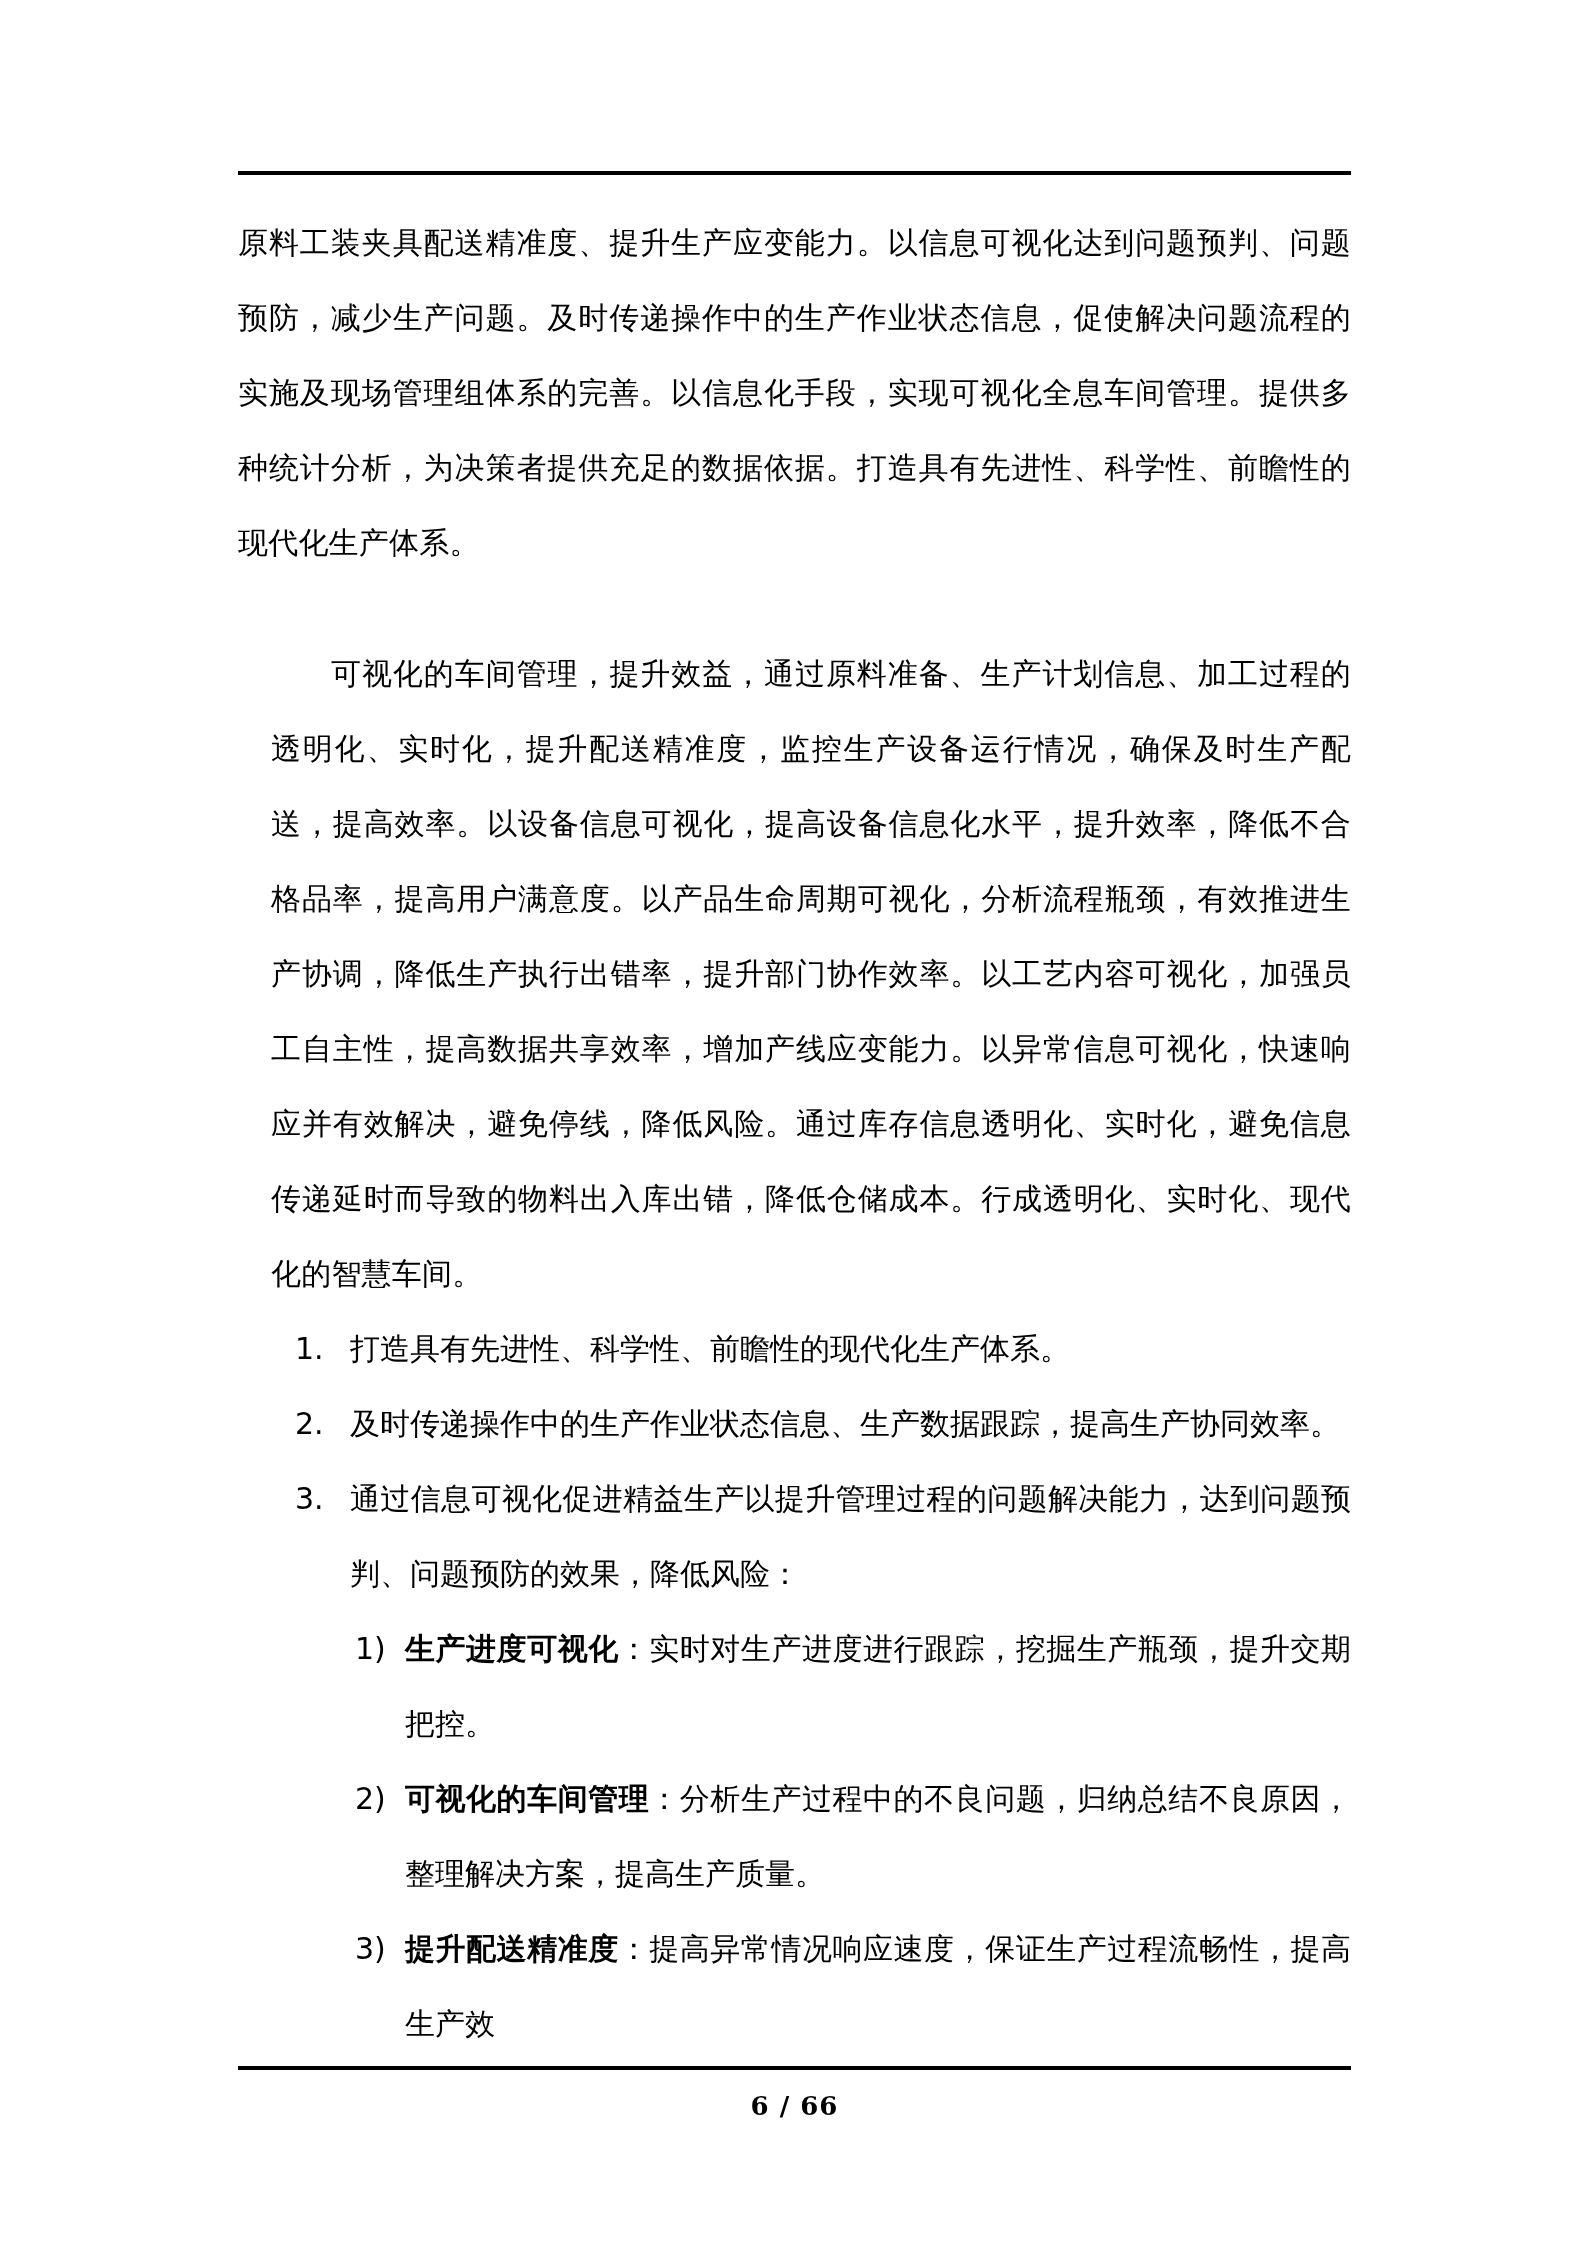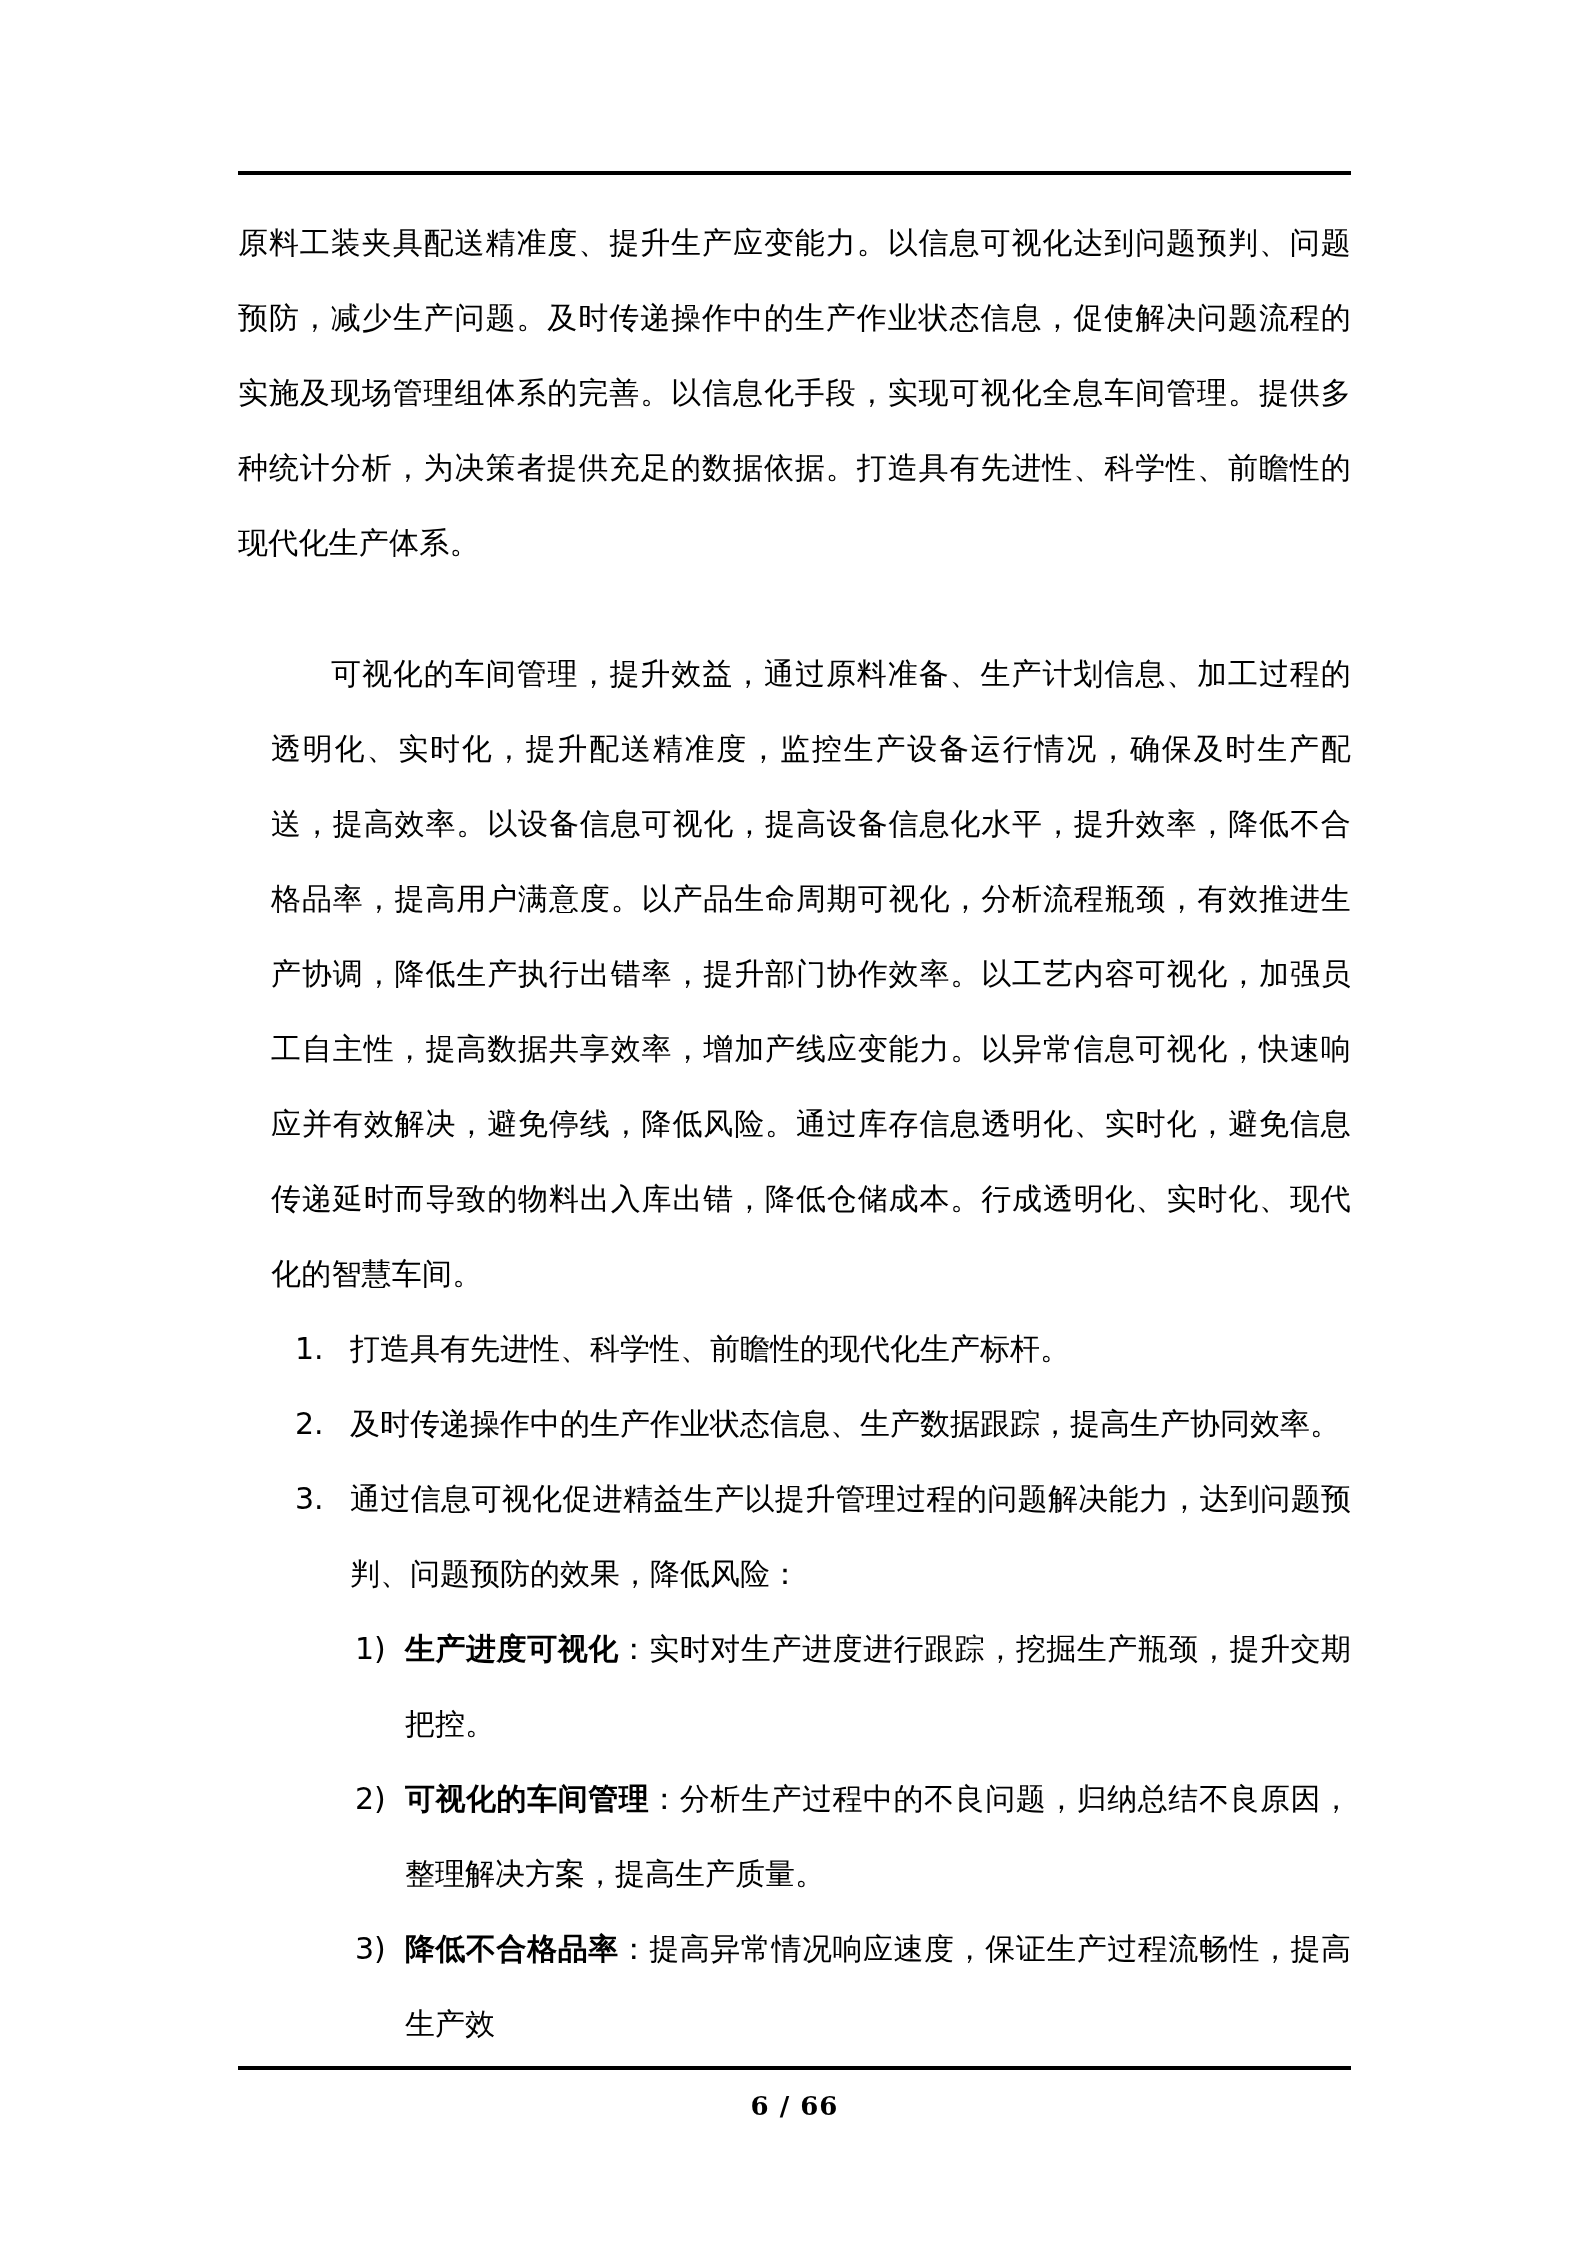--- a/index.html
+++ b/index.html
@@ -127,21 +127,21 @@
 
   <div class="content">
 
     <p class="para">原料工装夹具配送精准度、提升生产应变能力。以信息可视化达到问题预判、问题预防，减少生产问题。及时传递操作中的生产作业状态信息，促使解决问题流程的实施及现场管理组体系的完善。以信息化手段，实现可视化全息车间管理。提供多种统计分析，为决策者提供充足的数据依据。打造具有先进性、科学性、前瞻性的现代化生产体系。</p>
 
     <p class="para indent gap">可视化的车间管理，提升效益，通过原料准备、生产计划信息、加工过程的透明化、实时化，提升配送精准度，监控生产设备运行情况，确保及时生产配送，提高效率。以设备信息可视化，提高设备信息化水平，提升效率，降低不合格品率，提高用户满意度。以产品生命周期可视化，分析流程瓶颈，有效推进生产协调，降低生产执行出错率，提升部门协作效率。以工艺内容可视化，加强员工自主性，提高数据共享效率，增加产线应变能力。以异常信息可视化，快速响应并有效解决，避免停线，降低风险。通过库存信息透明化、实时化，避免信息传递延时而导致的物料出入库出错，降低仓储成本。行成透明化、实时化、现代化的智慧车间。</p>
 
     <ol class="olist gap">
       <li>
         <span class="marker">1.</span>
-        <span>打造具有先进性、科学性、前瞻性的现代化生产标杆。</span>
+        <span>打造具有先进性、科学性、前瞻性的现代化生产体系。</span>
       </li>
       <li>
         <span class="marker">2.</span>
         <span>及时传递操作中的生产作业状态信息、生产数据跟踪，提高生产协同效率。</span>
       </li>
       <li>
         <span class="marker">3.</span>
         <span>通过信息可视化促进精益生产以提升管理过程的问题解决能力，达到问题预判、问题预防的效果，降低风险：</span>
       </li>
     </ol>
@@ -150,21 +150,21 @@
       <li>
         <span class="marker">1)</span>
         <span class="lead">生产进度可视化</span><span>：实时对生产进度进行跟踪，挖掘生产瓶颈，提升交期把控。</span>
       </li>
       <li>
         <span class="marker">2)</span>
         <span class="lead">可视化的车间管理</span><span>：分析生产过程中的不良问题，归纳总结不良原因，整理解决方案，提高生产质量。</span>
       </li>
       <li>
         <span class="marker">3)</span>
-        <span class="lead">降低不合格品率</span><span>：提高异常情况响应速度，保证生产过程流畅性，提高生产效</span>
+        <span class="lead">提升配送精准度</span><span>：提高异常情况响应速度，保证生产过程流畅性，提高生产效</span>
       </li>
     </ol>
 
   </div>
 
   <div class="rule rule-footer"></div>
 
   <div class="footer-pageno">6  /  66</div>
 
 </div>

